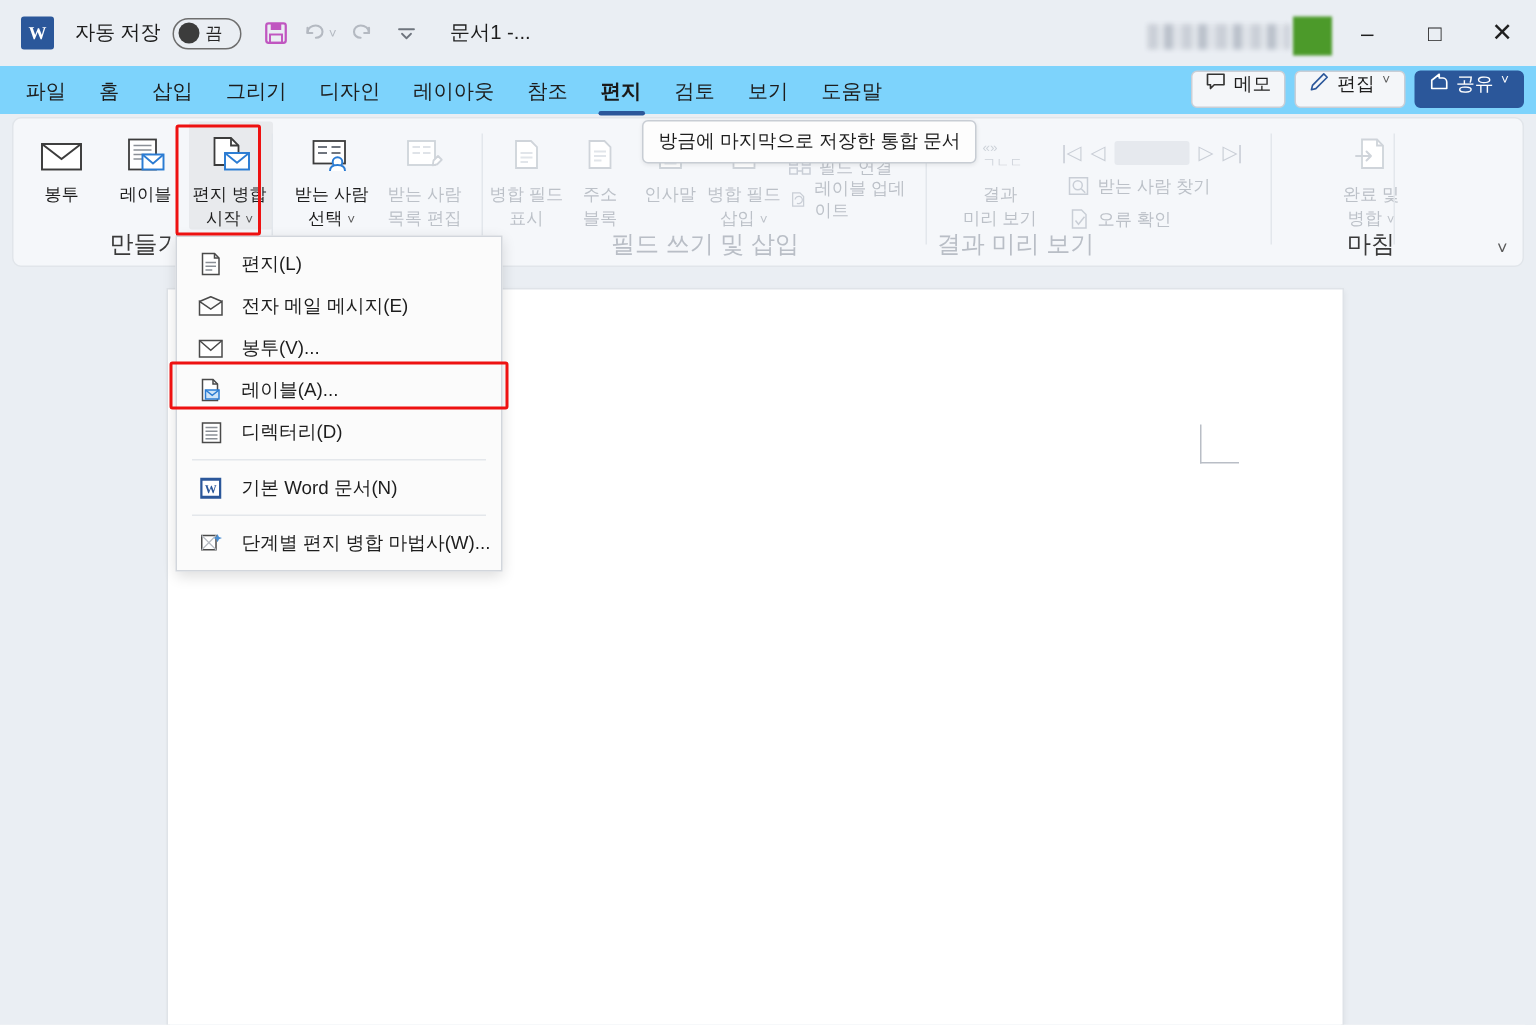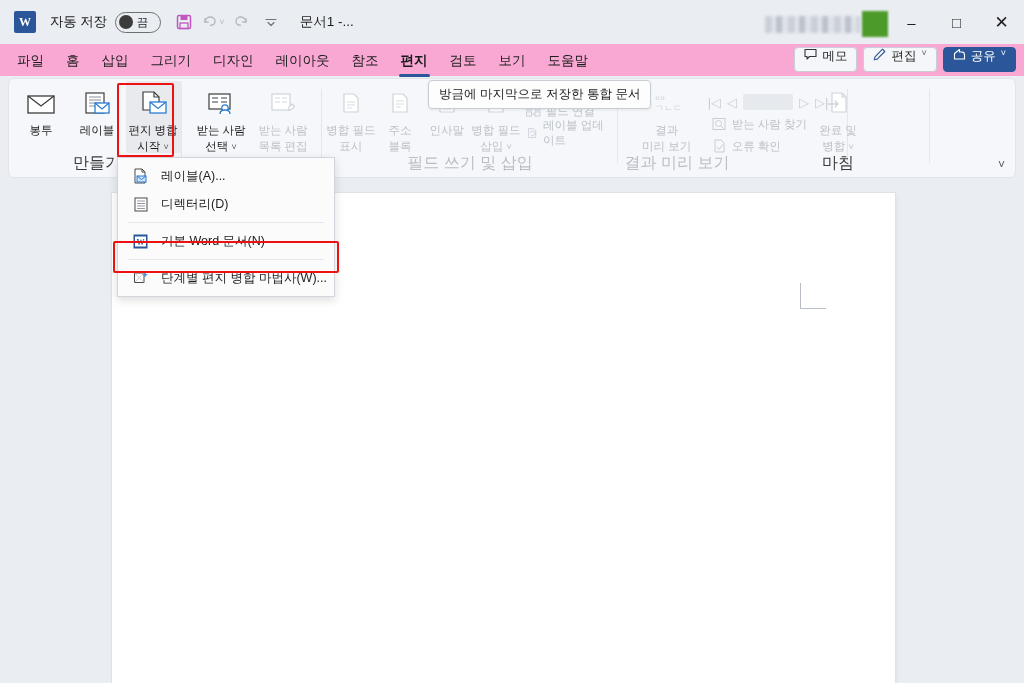--- a/index.html
+++ b/index.html
@@ -84,21 +84,21 @@
   .wc {
     width: 45px; height: 44px; display: flex;
     align-items: center; justify-content: center;
     font-size: 15px; color: #1f1f1f;
   }
   .wc.close-btn { font-size: 17px; }
 
   
   .tabstrip {
     position: absolute; left: 0; top: 44px; width: 1024px; height: 32px;
-    background: #f9a8d4;
+    background: #7dd3fc;
     display: flex; align-items: center;
   }
   .tab {
     font-size: 13.5px; color: #1d1d1d;
     padding: 3px 11px; margin-top: 1px;
     position: relative; white-space: nowrap;
   }
   .tab:first-child { margin-left: 6px; }
   .tab.active { font-weight: bold; color: #1a1a1a; }
   .tab.active::after {
@@ -532,21 +532,21 @@
               <path d="M5 8 L7 10.5 L11 5.5" fill="none" stroke="#c9ced6" stroke-width="1"></path>
             </svg>
             <span>오류 확인</span>
           </div>
         </div>
       </div>
       <div class="gname" style="margin-left:-110px">결과 미리 보기</div>
     </div>
     <div class="sep" style="left:838px"></div>
 
-    <div class="rgroup dim" style="left:792px;width:74px">
+    <div class="rgroup dim" style="left:868px;width:74px">
       <div class="items">
         <div class="bigbtn wide dim">
           <div class="ico">
             <svg width="28" height="28" viewBox="0 0 28 28">
               <path d="M8 3 H18 L22 7 V22 H8 Z" fill="#fff" stroke="#cfd4da" stroke-width="1.2"></path>
               <path d="M18 3 V7 H22" fill="none" stroke="#cfd4da" stroke-width="1.2"></path>
               <path d="M4 14 H14 M11 11 L14 14 L11 17" fill="none" stroke="#cfd4da" stroke-width="1.3" stroke-linecap="round" stroke-linejoin="round"></path>
             </svg>
           </div>
           <div class="lbl">완료 및</div>
@@ -566,22 +566,54 @@
   <div class="tooltip">방금에 마지막으로 저장한 통합 문서</div>
 
   <div class="canvas">
     <div class="page">
       <div class="corner-mark"></div>
     </div>
   </div>
 
   <div class="menu">
 
-
-
+    <div class="mi">
+      <span class="micon">
+        <svg width="15" height="16" viewBox="0 0 15 16">
+          <path d="M2 1 H10 L13 4 V15 H2 Z" fill="#fff" stroke="#4a4a4a" stroke-width="1"></path>
+          <path d="M10 1 V4 H13" fill="none" stroke="#4a4a4a" stroke-width="1"></path>
+          <g stroke="#8a8f96" stroke-width="0.9">
+            <line x1="4" y1="7" x2="11" y2="7"></line>
+              <line x1="4" y1="9.5" x2="11" y2="9.5"></line>
+              <line x1="4" y1="12" x2="8.5" y2="12"></line>
+          </g>
+        </svg>
+      </span>
+      <span>편지(L)</span>
+    </div>
+
+    <div class="mi">
+      <span class="micon">
+        <svg width="17" height="14" viewBox="0 0 17 14">
+          <path d="M1 13 V4 L8.5 9 L16 4 V13 Z" fill="#fff" stroke="#4a4a4a" stroke-width="1"></path>
+          <path d="M1 4 L8.5 0.8 L16 4" fill="none" stroke="#4a4a4a" stroke-width="1" stroke-linejoin="round"></path>
+        </svg>
+      </span>
+      <span>전자 메일 메시지(E)</span>
+    </div>
+
+    <div class="mi">
+      <span class="micon">
+        <svg width="17" height="14" viewBox="0 0 17 14">
+          <rect x="1" y="2" width="15" height="11" fill="#fff" stroke="#4a4a4a" stroke-width="1"></rect>
+          <path d="M1 2 L8.5 8.5 L16 2" fill="none" stroke="#4a4a4a" stroke-width="1"></path>
+        </svg>
+      </span>
+      <span>봉투(V)...</span>
+    </div>
 
     <div class="mi">
       <span class="micon">
         <svg width="16" height="16" viewBox="0 0 16 16">
           <path d="M2 1 H9 L12 4 V15 H2 Z" fill="#fff" stroke="#4a4a4a" stroke-width="1"></path>
           <path d="M9 1 V4 H12" fill="none" stroke="#4a4a4a" stroke-width="1"></path>
           <rect x="4" y="8" width="9" height="6" fill="#cfe4f7" stroke="#2b7cd3" stroke-width="1"></rect>
           <path d="M4 8 L8.5 11.5 L13 8" fill="none" stroke="#2b7cd3" stroke-width="1"></path>
         </svg>
       </span>

